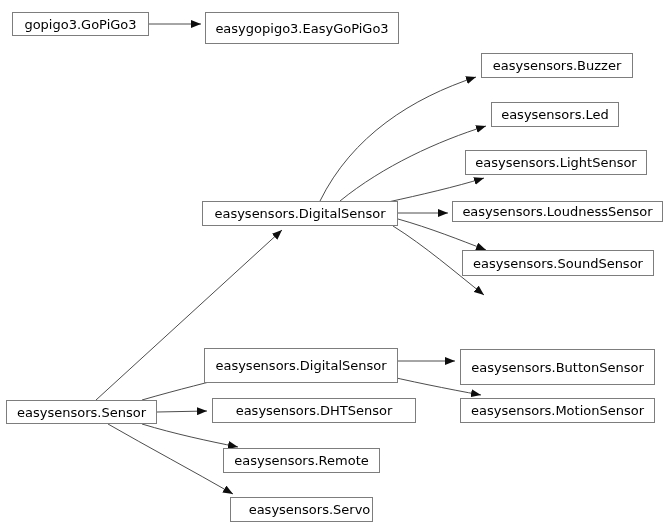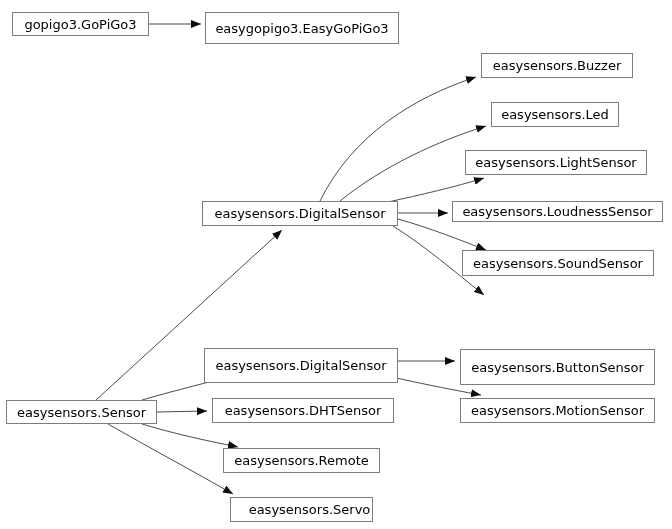--- a/index.html
+++ b/index.html
@@ -43,21 +43,21 @@
   .n-buzzer           { left: 481px; top: 53px;  width: 152px; height: 25px; }
   .n-led              { left: 491px; top: 102px; width: 128px; height: 25px; }
   .n-lightsensor      { left: 465px; top: 150px; width: 182px; height: 25px; }
   .n-analogsensor     { left: 202px; top: 201px; width: 196px; height: 25px; }
   .n-loudnesssensor   { left: 452px; top: 201px; width: 211px; height: 21px; }
   .n-soundsensor      { left: 462px; top: 250px; width: 192px; height: 26px; }
   .n-ultrasonicsensor { left: 446px; top: 299px; width: 214px; height: 26px; }
   .n-digitalsensor    { left: 204px; top: 348px; width: 194px; height: 35px; }
   .n-buttonsensor     { left: 460px; top: 349px; width: 195px; height: 36px; }
   .n-sensor           { left: 6px;   top: 400px; width: 151px; height: 24px; }
-  .n-dhtsensor        { left: 212px; top: 398px; width: 182px; height: 25px; }
+  .n-dhtsensor        { left: 212px; top: 398px; width: 204px; height: 25px; }
   .n-motionsensor     { left: 460px; top: 398px; width: 195px; height: 25px; }
   .n-remote           { left: 223px; top: 448px; width: 157px; height: 25px; }
   .n-servo            { left: 230px; top: 497px; width: 143px; height: 25px; padding-left: 16px; }
   .edge {
     fill: none;
     stroke-width: 1;
   }
 </style>
 </head>
 <body>

